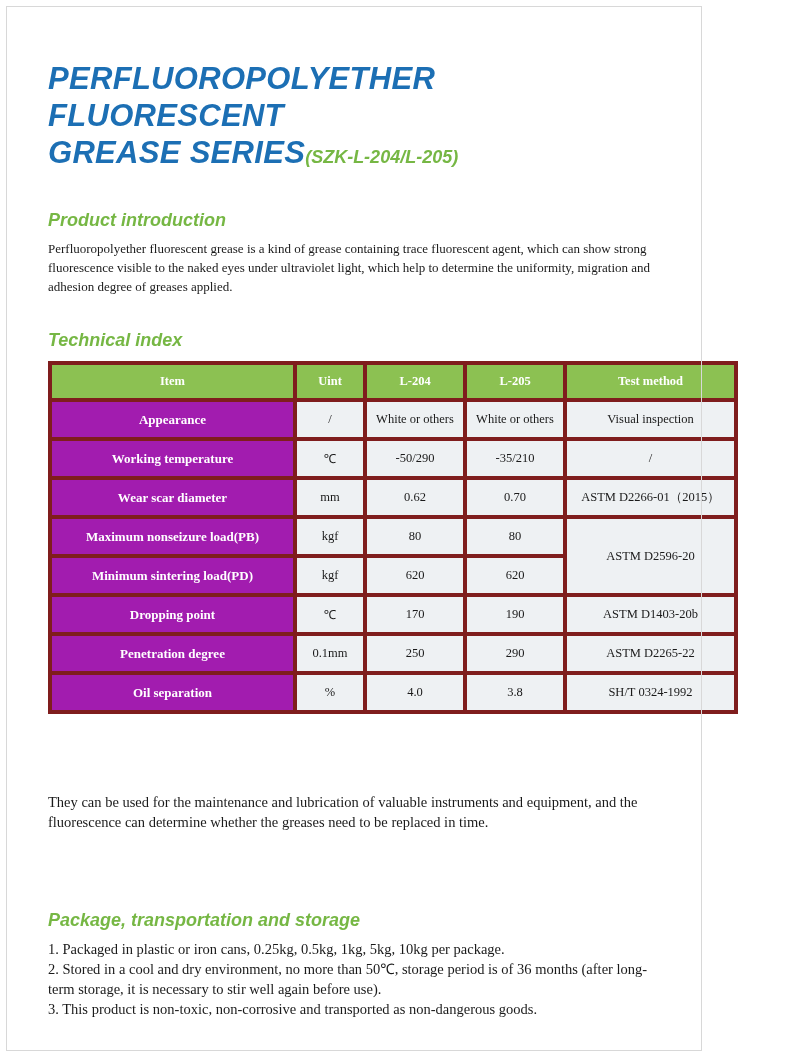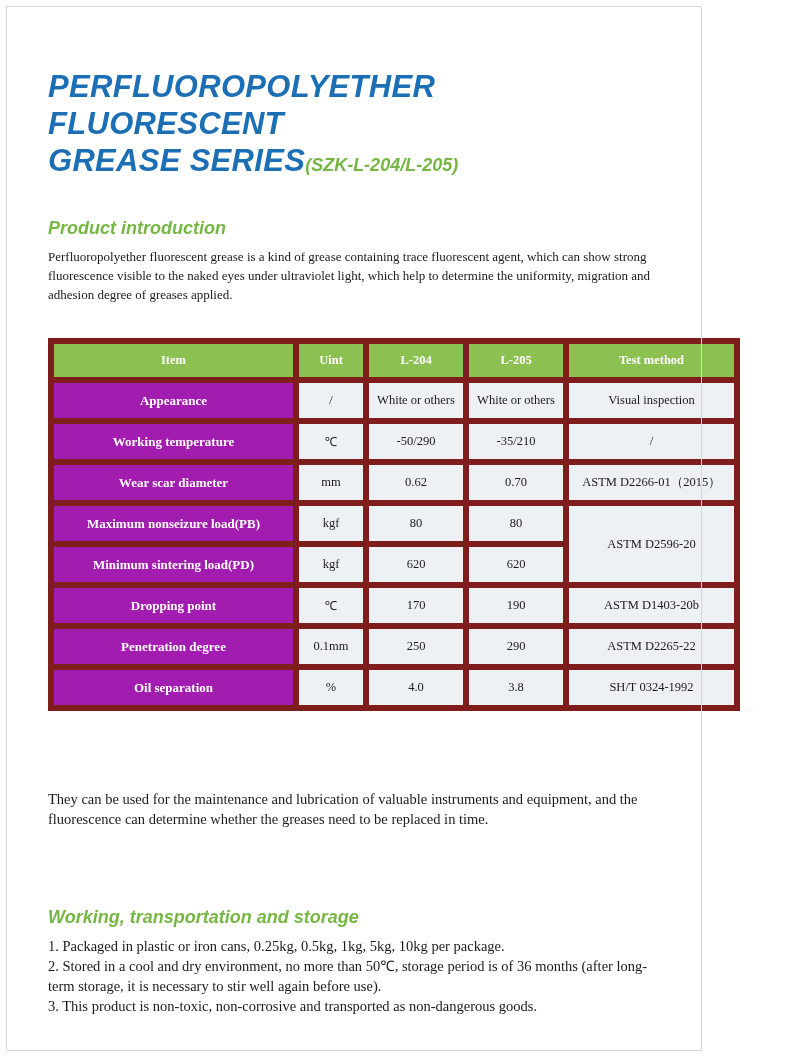--- a/index.html
+++ b/index.html
@@ -12,21 +12,21 @@
     background: #ffffff;
     font-family: "Liberation Serif", serif;
     color: #222;
     overflow: hidden;
   }
   .page {
     position: relative;
     width: 708px;
     height: 1057px;
     box-sizing: border-box;
-    padding: 16px 48px;
+    padding: 8px 48px;
     background: #ffffff;
   }
   .page-border {
     position: absolute;
     left: 6px; top: 6px; right: 6px; bottom: 6px;
     border: 1px solid #d8d8d8;
     pointer-events: none;
   }
   .title-block {
     padding-top: 52px;
@@ -71,21 +71,21 @@
     margin: 0;
   }
   
   table.tech {
     border-collapse: collapse;
     width: 686px;
     margin-top: 10px;
     table-layout: fixed;
   }
   table.tech th, table.tech td {
-    border: 6px solid #7f1d1d;
+    border: 4px solid #7f1d1d;
     text-align: center;
     font-family: "Liberation Serif", serif;
     font-size: 12.5px;
     padding: 0;
     height: 35px;
     vertical-align: middle;
   }
   table.tech thead th {
     background: #8cc152;
     color: #ffffff;
@@ -131,20 +131,21 @@
       </span>
     </h1>
   </div>
 
   <div class="section">
     <h2 class="section-heading">Product introduction</h2>
     <div class="body-text">Perfluoropolyether fluorescent grease is a kind of grease containing trace fluorescent agent, which can show strong fluorescence visible to the naked eyes under ultraviolet light, which help to determine the uniformity, migration and adhesion degree of greases applied.</div>
   </div>
 
   <div class="section">
+    <h2 class="section-heading">Technical index</h2>
     <table class="tech">
       <colgroup>
         <col class="c-item">
           <col class="c-unit">
           <col class="c-l204">
           <col class="c-l205">
           <col class="c-method">
       </colgroup>
       <thead>
         <tr>
@@ -217,20 +218,20 @@
 
   <div class="spacer-lg"></div>
 
   <div class="section">
     <div class="body-text app-text">They can be used for the maintenance and lubrication of valuable instruments and equipment, and the fluorescence can determine whether the greases need to be replaced in time.</div>
   </div>
 
   <div class="spacer-lg"></div>
 
   <div class="section">
-    <h2 class="section-heading">Working, transportation and storage</h2>
+    <h2 class="section-heading">Package, transportation and storage</h2>
     <div class="body-text pkg-text">
       <span class="pkg-line">1. Packaged in plastic or iron cans, 0.25kg, 0.5kg, 1kg, 5kg, 10kg per package.</span>
       <span class="pkg-line">2. Stored in a cool and dry environment, no more than 50℃, storage period is of 36 months (after long-term storage, it is necessary to stir well again before use).</span>
       <span class="pkg-line">3. This product is non-toxic, non-corrosive and transported as non-dangerous goods.</span>
     </div>
   </div>
 </div>
 
 </body></html>

